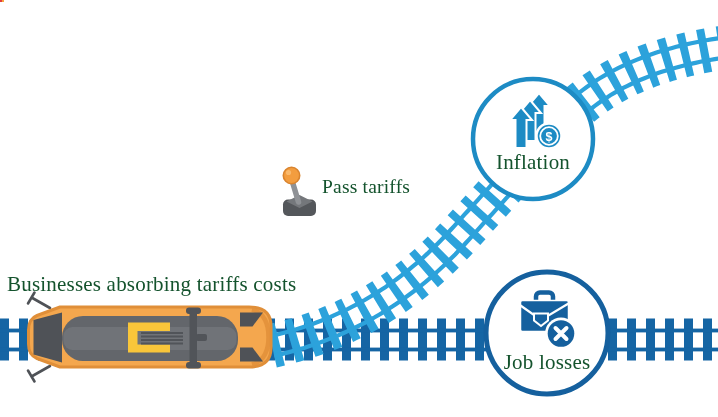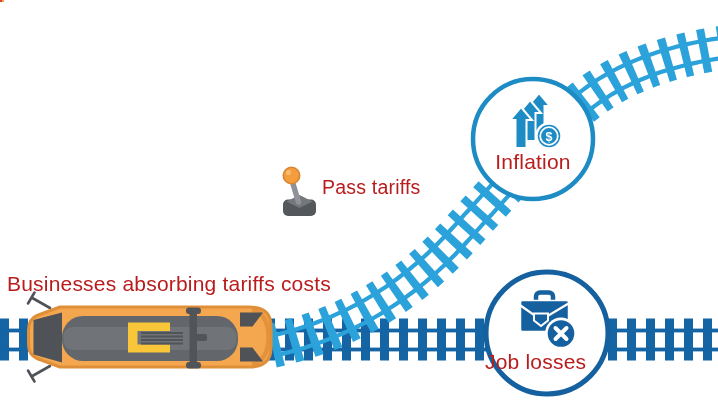--- a/index.html
+++ b/index.html
@@ -1,25 +1,25 @@
 <!DOCTYPE html>
 <html><head>
 <meta charset="utf-8">
 <style>
   html,body{margin:0;padding:0;background:#fff;}
   .stage{
     position:relative;width:718px;height:417px;background:#ffffff;
     overflow:hidden;font-family:"Liberation Sans",sans-serif;color:#414042;
   }
   .stage svg{position:absolute;left:0;top:0;}
-  .lbl{position:absolute;color:#b91c1c;letter-spacing:.2px;white-space:nowrap;}
+  .lbl{position:absolute;color:#14532d;letter-spacing:.2px;white-space:nowrap;font-family:Liberation Serif, serif;}
   .lbl-train{left:7px;top:272px;font-size:21px;}
   .lbl-lever{left:322px;top:176px;font-size:19.5px;line-height:22px;}
   .lbl-inflation{left:473px;top:150px;width:120px;text-align:center;font-size:21px;}
-  .lbl-job{left:485px;top:350px;width:124px;font-size:21px;}
+  .lbl-job{left:485px;top:350px;width:124px;text-align:center;font-size:21px;}
   .corner-artifact{
     position:absolute;left:0;top:0;width:4px;height:2px;
     background:linear-gradient(90deg,#e03a3f 0 50%,#f6a63e 50% 100%);
   }
 </style>
 </head>
 <body>
 
 <div class="stage">
 

